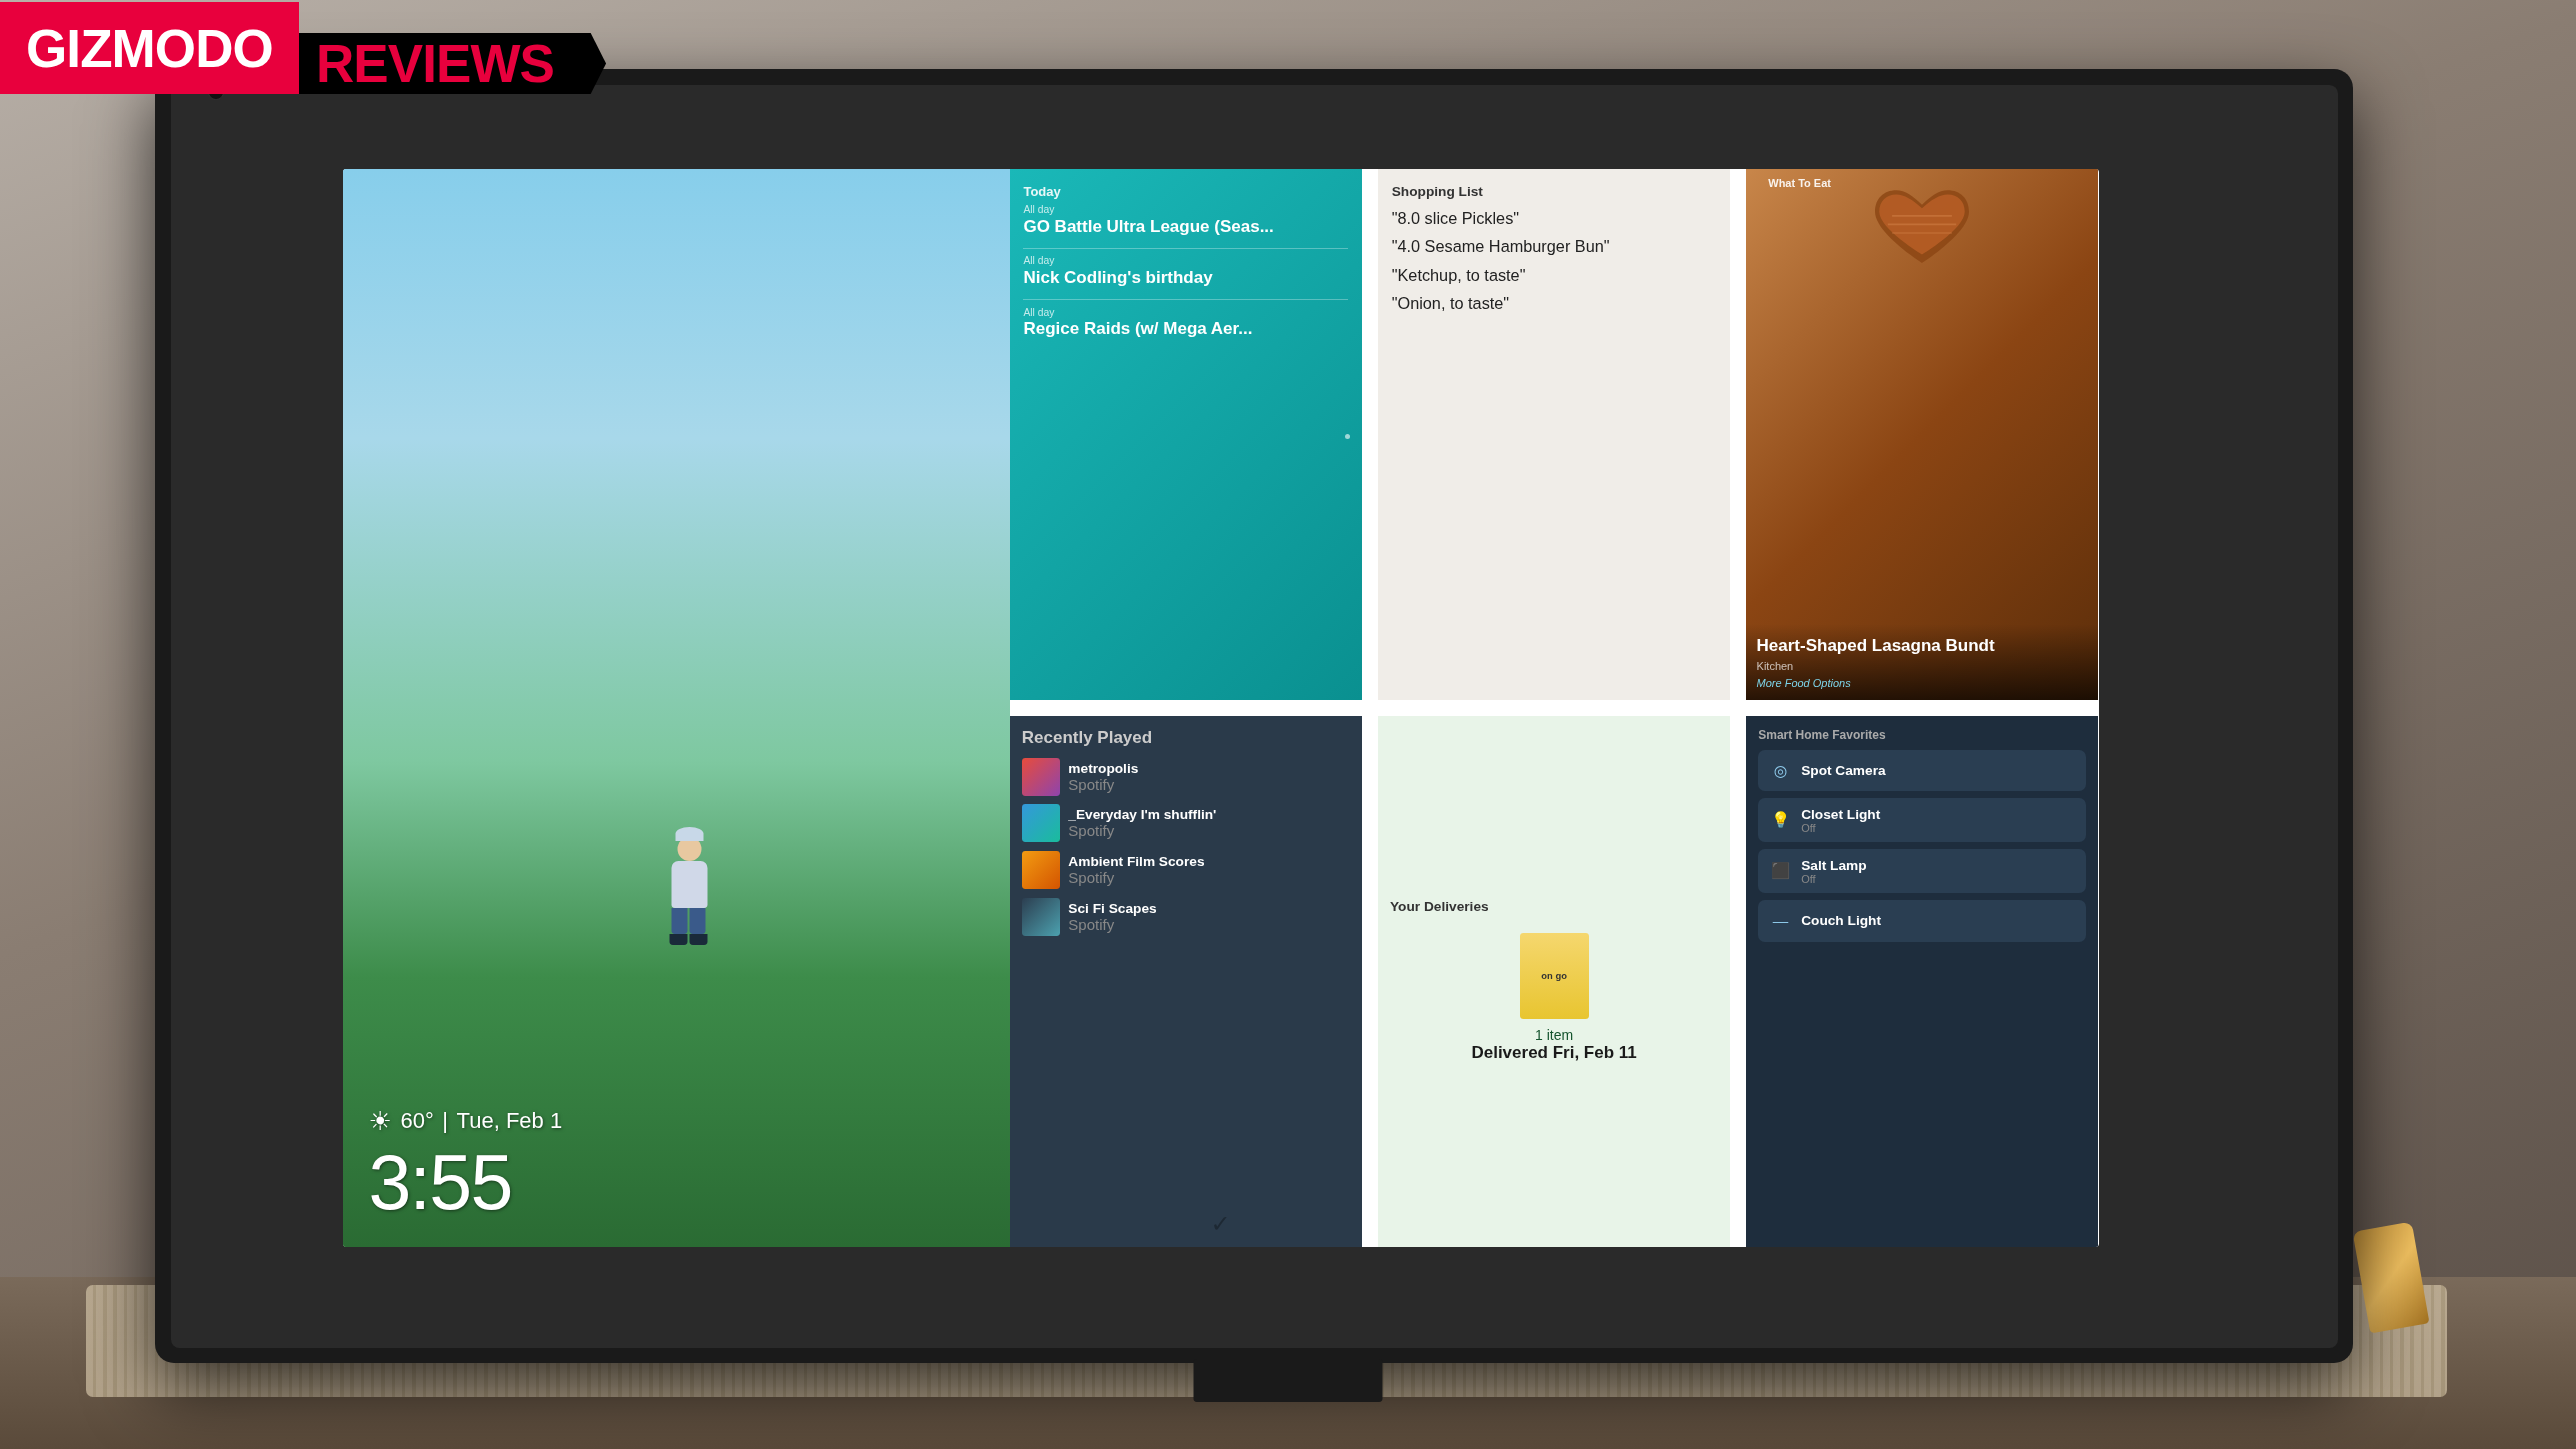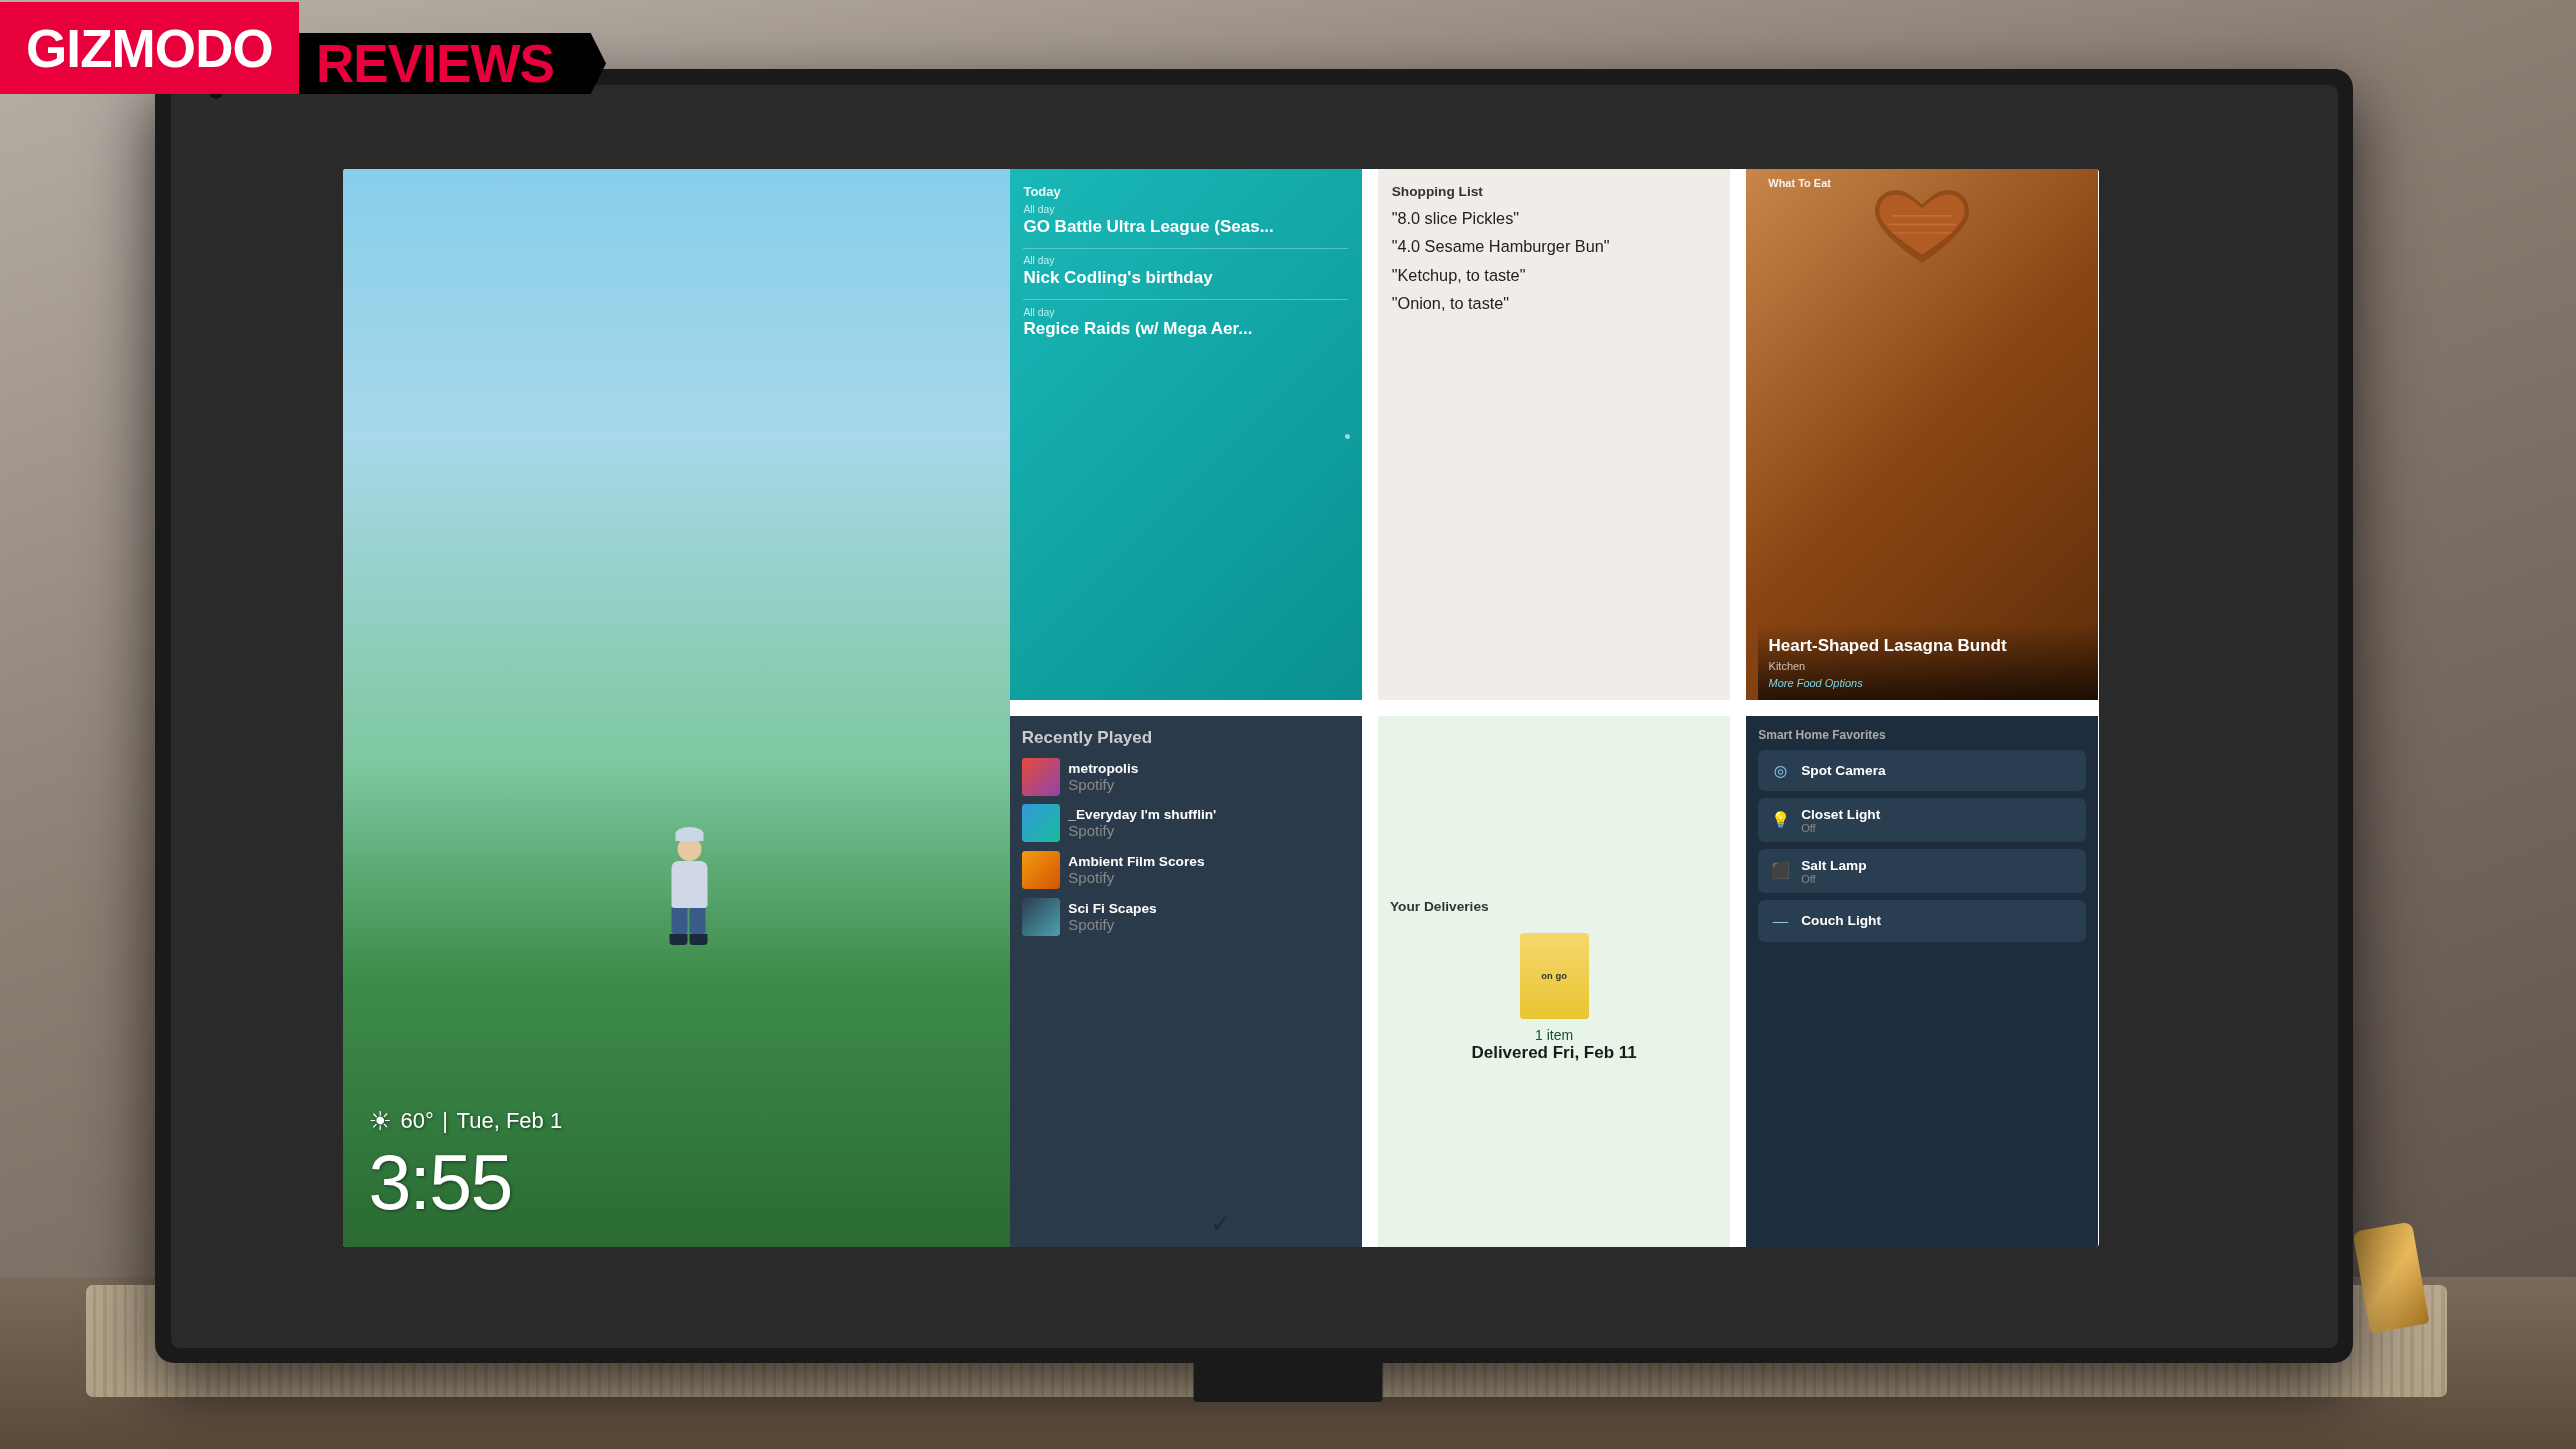--- a/index.html
+++ b/index.html
@@ -216,21 +216,21 @@
       background: #8b5e3c;
     }
     .food-image-bg {
       position: absolute;
       inset: 0;
       background: linear-gradient(135deg, #c8864a 0%, #8b4513 50%, #5c2e0a 100%);
     }
     .food-overlay {
       position: absolute;
       bottom: 0;
-      left: 12px;
+      left: 0;
       right: 0;
       background: linear-gradient(transparent, rgba(0,0,0,0.7));
       padding: 12px 10.3px 10.3px;
       color: white;
     }
     .food-label-top {
       position: absolute;
       top: 8.6px;
       left: 22px;
       font-size: 11px;

